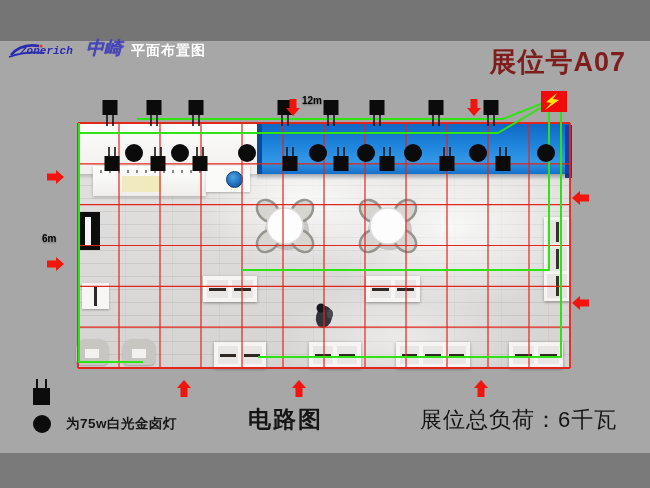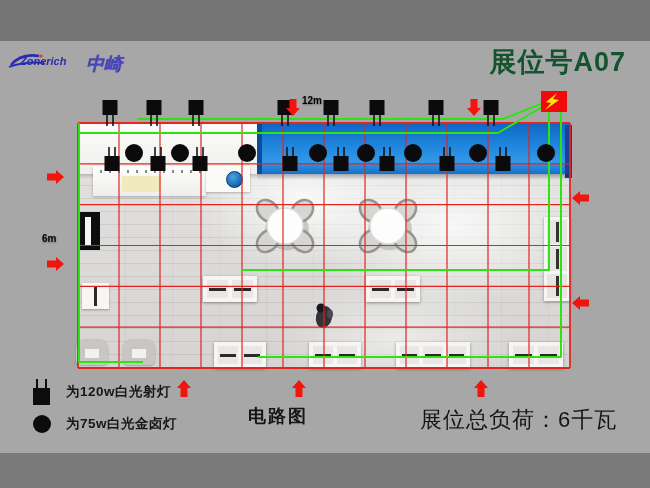--- a/index.html
+++ b/index.html
@@ -2,28 +2,28 @@
 <html><head>
 <meta charset="utf-8">
 <style>
   html,body{margin:0;padding:0;}
   body{width:650px;height:488px;position:relative;overflow:hidden;
        font-family:"Liberation Sans","DejaVu Sans",sans-serif;background:#a7a7a7;}
   .band-top{position:absolute;left:0;top:0;width:650px;height:41px;background:#757575;}
   .band-bottom{position:absolute;left:0;top:453px;width:650px;height:35px;background:#7a7a7a;}
 
   
-  .logo{position:absolute;left:8px;top:52px;height:20px;display:flex;align-items:flex-start;}
+  .logo{position:absolute;left:8px;top:40px;height:20px;display:flex;align-items:flex-end;font-family:Liberation Mono, monospace;}
   .logo .swoosh{position:relative;width:54px;height:18px;}
   .logo .swoosh span.zr{position:absolute;left:12px;top:3px;font-style:italic;font-weight:bold;
         font-size:11px;color:#2b2bb0;letter-spacing:0;}
   .logo .cn{font-size:18px;font-weight:bold;font-style:italic;color:#4646b6;margin-left:24px;
         text-shadow:0 0 1px #4646b6;}
   .logo .sub{font-size:14px;font-weight:bold;color:#fff;margin-left:9px;letter-spacing:1px;}
-  .booth-no{position:absolute;right:24px;top:44px;font-size:27px;font-weight:bold;color:#14532d;
+  .booth-no{position:absolute;right:24px;top:44px;font-size:27px;font-weight:bold;color:#7f1d1d;
         letter-spacing:1px;}
 
   
   .floor{position:absolute;left:78px;top:123px;width:492px;height:245px;
      background:
        radial-gradient(150px 90px at 46% 32%, rgba(255,255,255,.85), rgba(255,255,255,0) 75%),
        radial-gradient(190px 110px at 76% 42%, rgba(255,255,255,.8), rgba(255,255,255,0) 75%),
        radial-gradient(160px 80px at 65% 88%, rgba(255,255,255,.5), rgba(255,255,255,0) 75%),
        repeating-linear-gradient(0deg, rgba(110,106,100,.14) 0 1px, transparent 1px 13px),
        repeating-linear-gradient(90deg, rgba(110,106,100,.07) 0 1px, transparent 1px 47px),
@@ -87,39 +87,40 @@
   .leg-row{display:flex;align-items:center;margin-bottom:7px;}
   .leg-sym{width:24px;display:flex;justify-content:flex-start;}
   .sym-spot{position:relative;width:17px;height:17px;background:#0c0c0c;margin-top:9px;}
   .sym-spot::before,.sym-spot::after{content:"";position:absolute;top:-9px;width:2px;height:9px;background:#0c0c0c;}
   .sym-spot::before{left:3px;} .sym-spot::after{right:3px;}
   .sym-circ{width:18px;height:18px;border-radius:50%;background:#0c0c0c;}
   .leg-label{font-size:13.5px;font-weight:bold;color:#161616;margin-left:9px;letter-spacing:.5px;}
   .leg-row.r2{margin-top:10px;}
 
   
-  .circuit{position:absolute;left:248px;top:404px;font-size:18px;font-weight:600;color:#151515;letter-spacing:2px;}
+  .circuit{position:absolute;left:248px;top:404px;font-size:23px;font-weight:600;color:#151515;letter-spacing:2px;}
   .load{position:absolute;left:420px;top:405px;font-size:22px;font-weight:400;color:#151515;letter-spacing:1px;}
 </style>
 </head>
 <body>
 
 <div class="band-top"></div>
 <div class="band-bottom"></div>
 
 <div class="logo">
   <span class="swoosh">
     <svg width="54" height="18" viewBox="0 0 54 18">
       <path d="M3 13 Q13 1 31 4" stroke="#2b2bb2" stroke-width="2.6" fill="none"></path>
       <path d="M1 15 Q17 9 36 11" stroke="#2b2bb2" stroke-width="1.8" fill="none"></path>
       <circle cx="33" cy="4" r="1.6" fill="#e23a1e"></circle>
     </svg>
     <span class="zr">Zonerich</span>
   </span>
   <span class="cn">中崎</span>
+  <span class="sub">平面布置图</span>
 </div>
 <div class="booth-no">展位号A07</div>
 
 <div class="floor"></div>
 <div class="strip-white"></div>
 <div class="strip-white-shadow"></div>
 <div class="banner"></div>
 <div class="banner-left-edge"></div>
 <div class="banner-right-edge"></div>
 <div class="banner-shadow"></div>
@@ -276,21 +277,20 @@
   </svg>
 
 <div class="dim dim-w">12m</div>
 <div class="dim dim-h">6m</div>
 
 <div class="legend">
   <div class="leg-row">
     <span class="leg-sym">
         <span class="sym-spot"></span>
       </span>
-    <span class="leg-label">为120w白光射灯</span>
   </div>
   <div class="leg-row r2">
     <span class="leg-sym">
         <span class="sym-circ"></span>
       </span>
     <span class="leg-label">为75w白光金卤灯</span>
   </div>
 </div>
 
 <div class="circuit">电路图</div>

